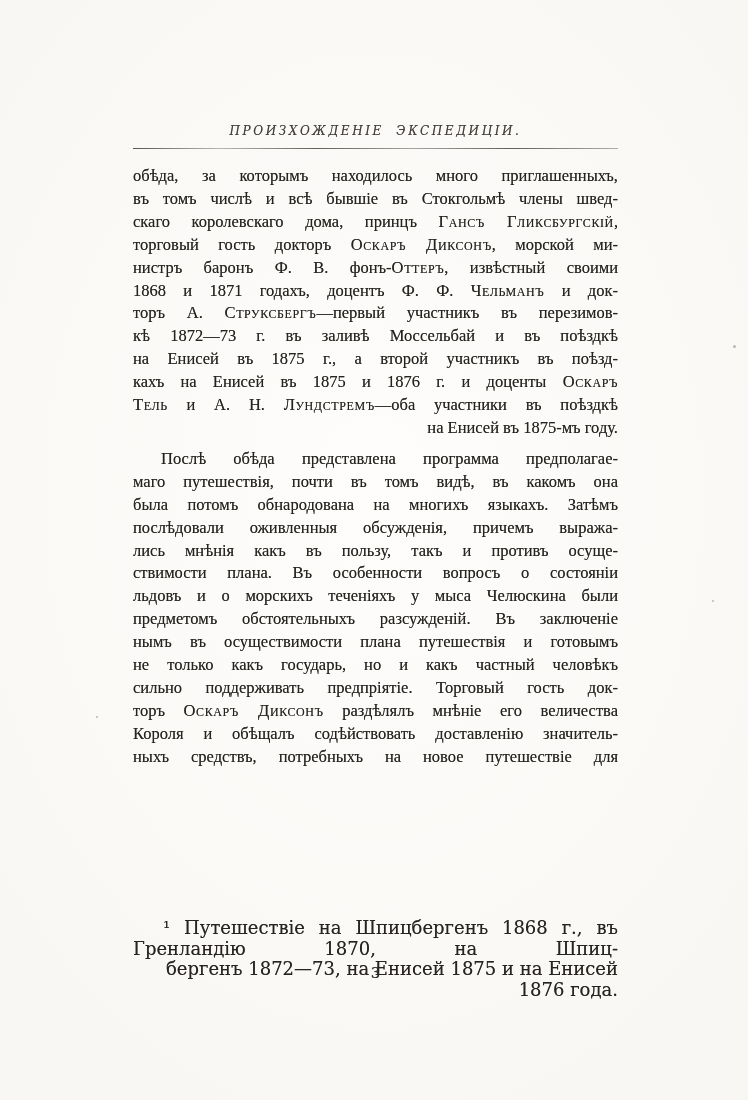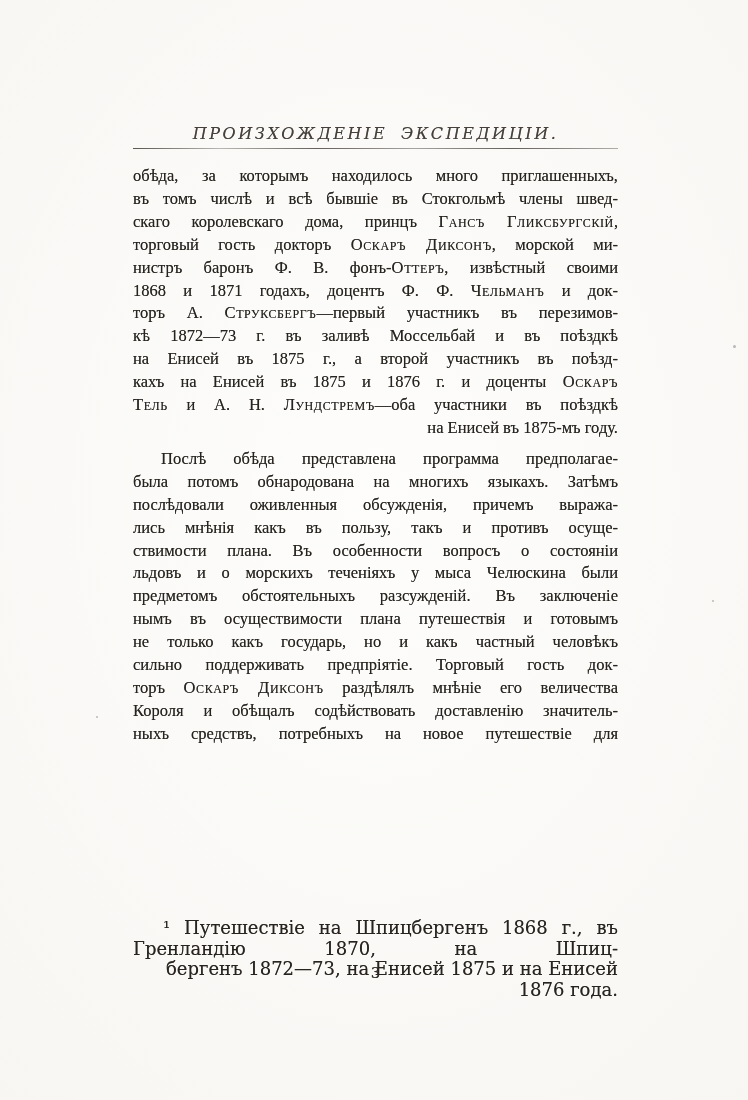--- a/index.html
+++ b/index.html
@@ -15,21 +15,21 @@
       radial-gradient(ellipse 120% 110% at 50% 45%, rgba(255,255,255,0.55), rgba(225,221,212,0.25)),
       #fbfaf7;
     color: #272420;
     overflow: hidden;
   }
   .running-header {
     position: absolute;
     left: 133px; top: 124px; width: 485px;
     text-align: center;
     font-style: italic;
-    font-size: 16px;
+    font-size: 12px;
     letter-spacing: 2.6px;
     word-spacing: 6px;
     color: #45403a;
     text-shadow: 0 0 0.4px rgba(69,64,58,0.55);
   }
   .header-rule {
     position: absolute;
     left: 133px; top: 148px; width: 485px; height: 1px;
     background: linear-gradient(90deg,
       rgba(62,58,52,0.85) 0%, rgba(62,58,52,0.35) 18%,
@@ -95,20 +95,21 @@
         <div class="line just"><span>1868 и 1871 годахъ, доцентъ Ф. Ф. </span><span class="sc">Чельманъ</span><span> и док-</span></div>
         <div class="line just"><span>торъ А. </span><span class="sc">Струксбергъ</span><span>—первый участникъ въ перезимов-</span></div>
         <div class="line just"><span>кѣ 1872—73 г. въ заливѣ Моссельбай и въ поѣздкѣ</span></div>
         <div class="line just"><span>на Енисей въ 1875 г., а второй участникъ въ поѣзд-</span></div>
         <div class="line just"><span>кахъ на Енисей въ 1875 и 1876 г. и доценты </span><span class="sc">Оскаръ</span></div>
         <div class="line just"><span class="sc">Тель</span><span> и А. Н. </span><span class="sc">Лундстремъ</span><span>—оба участники въ поѣздкѣ</span></div>
         <div class="line"><span>на Енисей въ 1875-мъ году.</span></div>
       </div>
       <div class="para">
         <div class="line just indent"><span>Послѣ обѣда представлена программа предполагае-</span></div>
+        <div class="line just"><span>маго путешествія, почти въ томъ видѣ, въ какомъ она</span></div>
         <div class="line just"><span>была потомъ обнародована на многихъ языкахъ. Затѣмъ</span></div>
         <div class="line just"><span>послѣдовали оживленныя обсужденія, причемъ выража-</span></div>
         <div class="line just"><span>лись мнѣнія какъ въ пользу, такъ и противъ осуще-</span></div>
         <div class="line just"><span>ствимости плана. Въ особенности вопросъ о состояніи</span></div>
         <div class="line just"><span>льдовъ и о морскихъ теченіяхъ у мыса Челюскина были</span></div>
         <div class="line just"><span>предметомъ обстоятельныхъ разсужденій. Въ заключеніе</span></div>
         <div class="line just"><span>нымъ въ осуществимости плана путешествія и готовымъ</span></div>
         <div class="line just"><span>не только какъ государь, но и какъ частный человѣкъ</span></div>
         <div class="line just"><span>сильно поддерживать предпріятіе. Торговый гость док-</span></div>
         <div class="line just"><span>торъ </span><span class="sc">Оскаръ Диксонъ</span><span> раздѣлялъ мнѣніе его величества</span></div>

